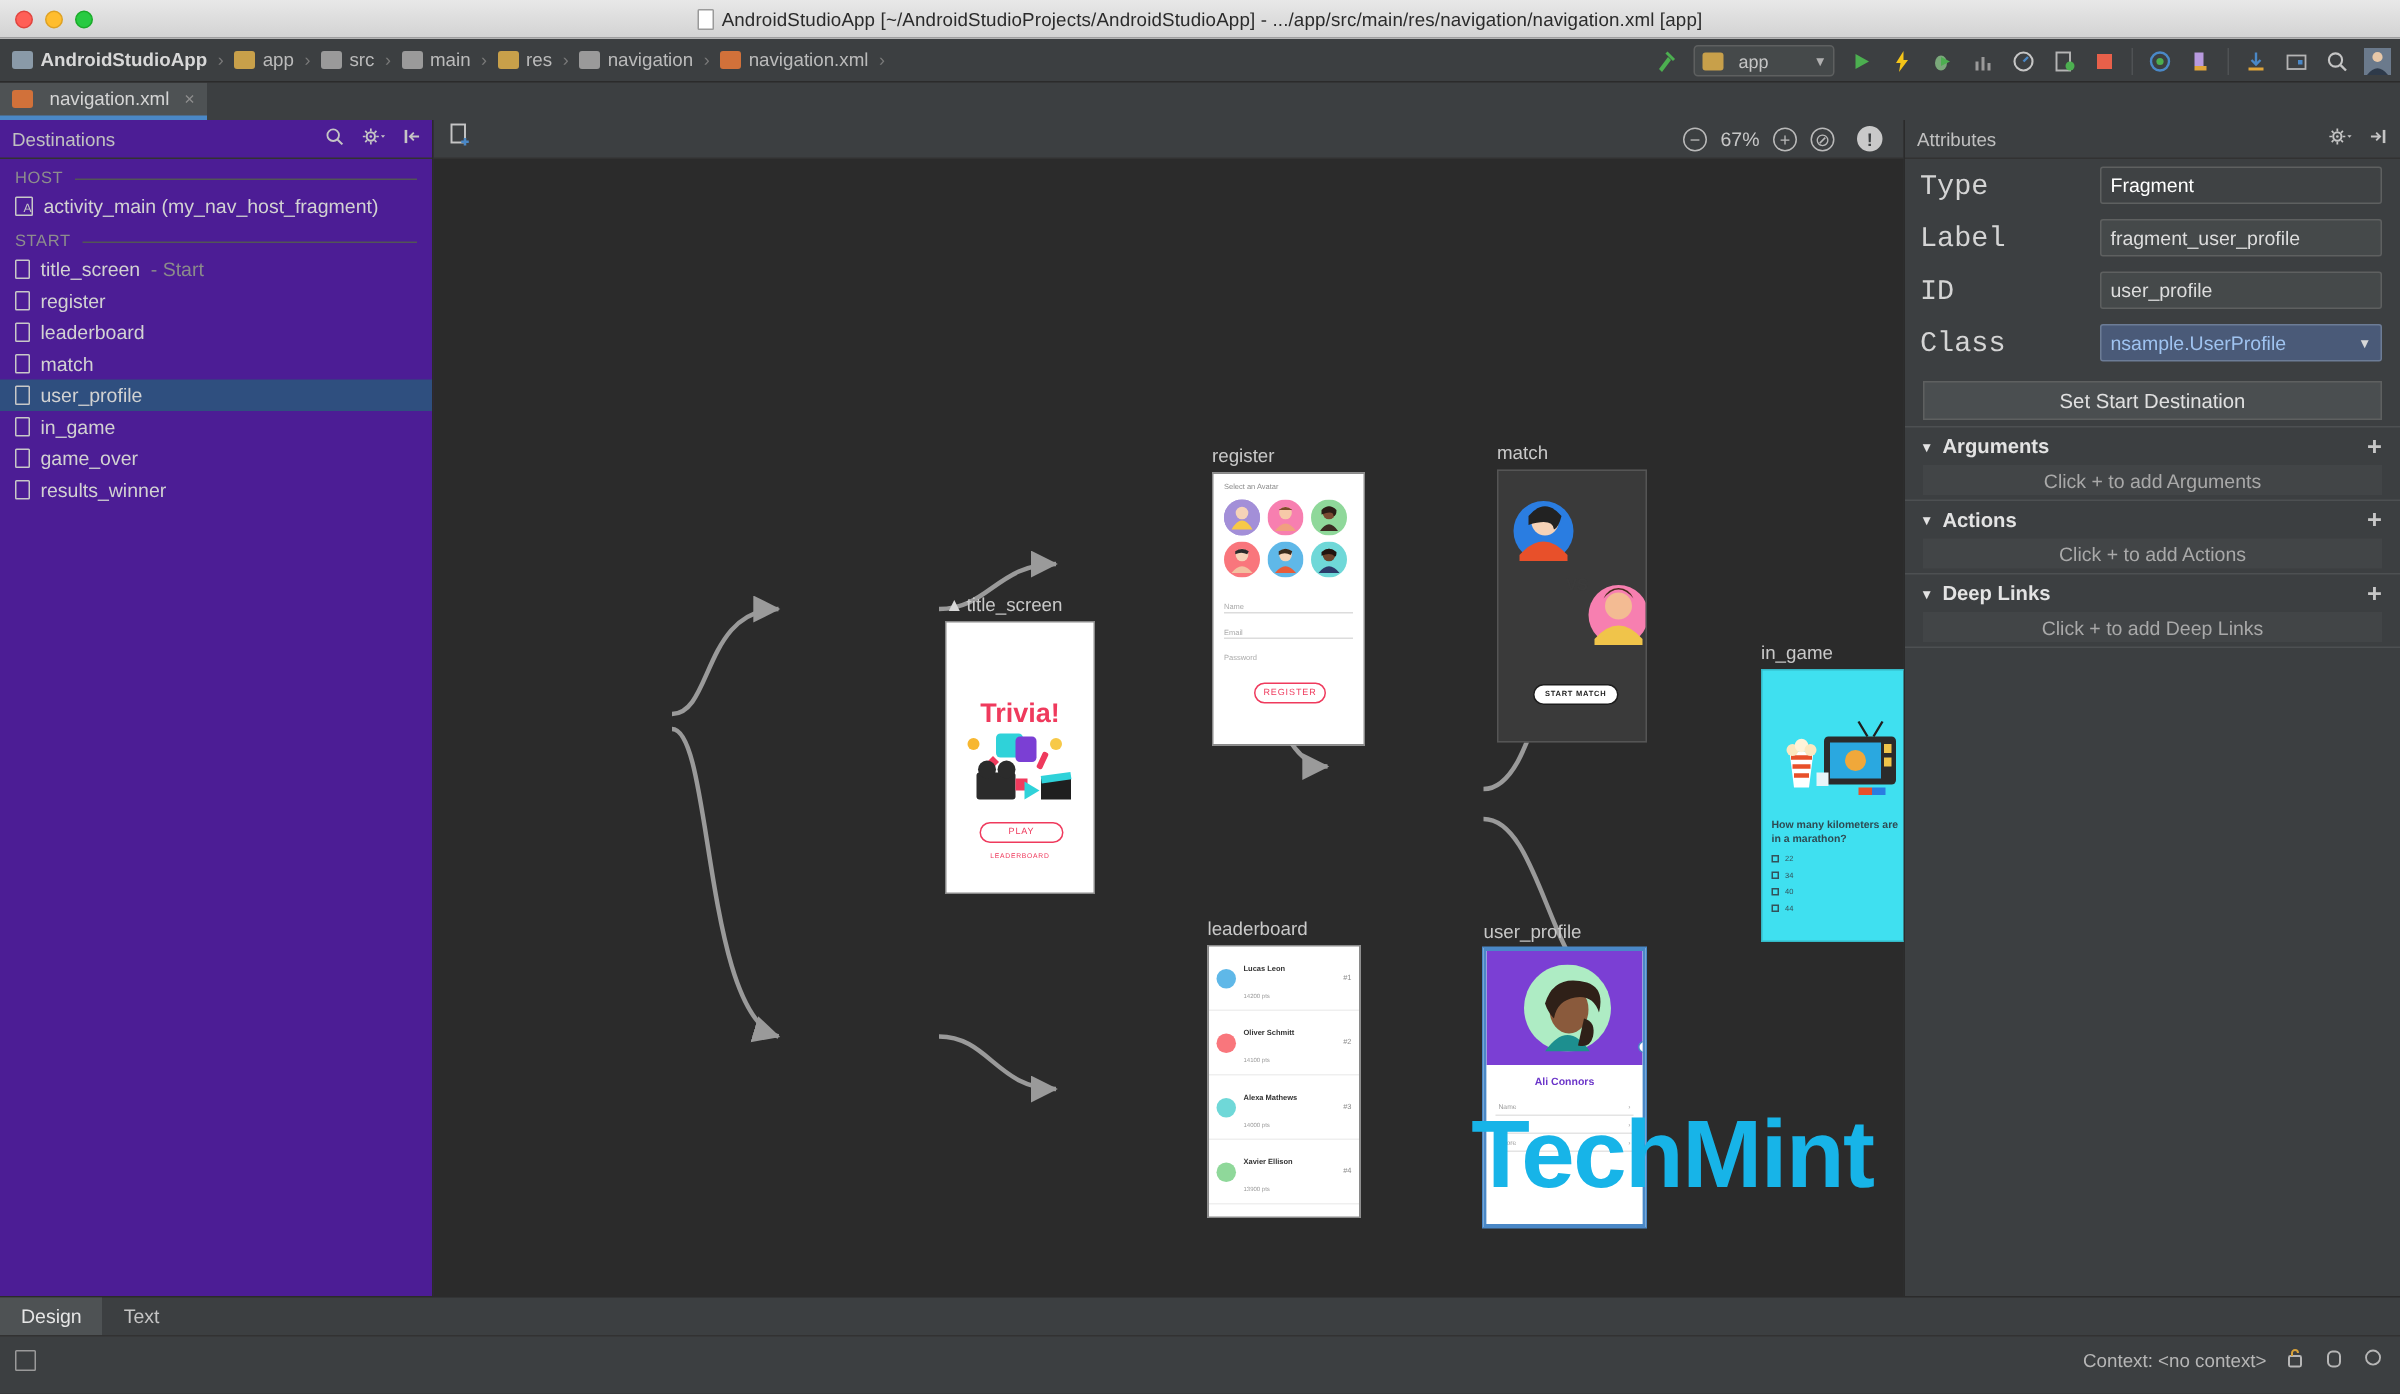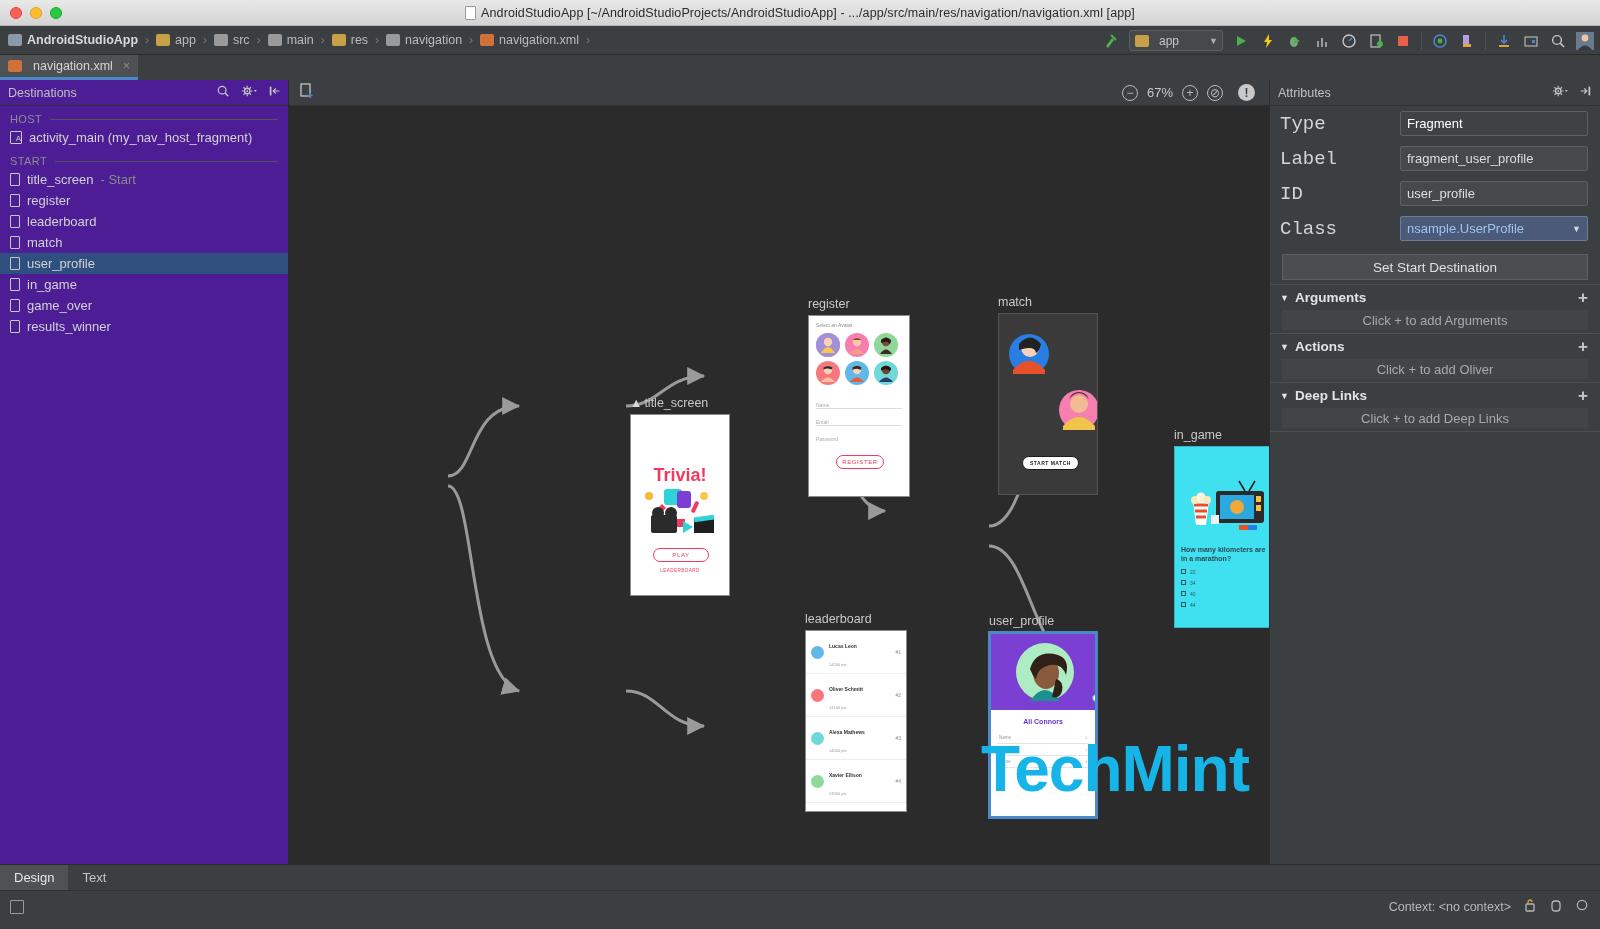--- a/index.html
+++ b/index.html
@@ -757,21 +757,21 @@
       <span>Arguments</span>
       <span class="plus">+</span>
     </div>
     <div class="sec-empty">Click + to add Arguments</div>
 
     <div class="sec-hdr">
       <span class="tri">▼</span>
       <span>Actions</span>
       <span class="plus">+</span>
     </div>
-    <div class="sec-empty">Click + to add Oliver</div>
+    <div class="sec-empty">Click + to add Actions</div>
 
     <div class="sec-hdr">
       <span class="tri">▼</span>
       <span>Deep Links</span>
       <span class="plus">+</span>
     </div>
     <div class="sec-empty">Click + to add Deep Links</div>
     <div style="border-top:1px solid #4d5052; margin-top:2px;"></div>
   </div>
 </div>

